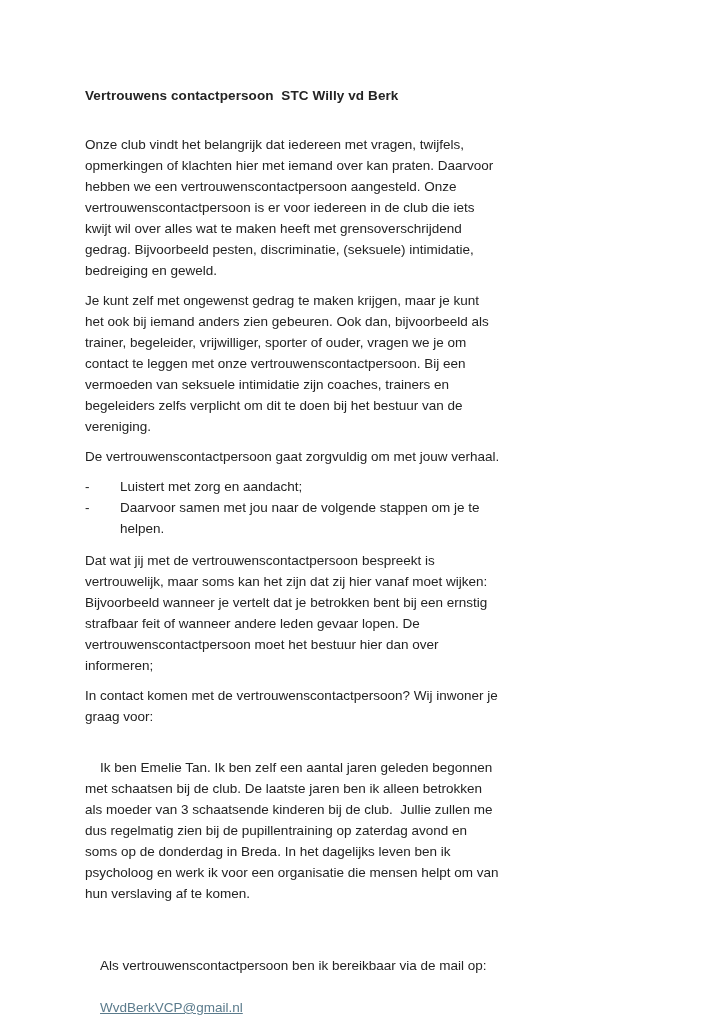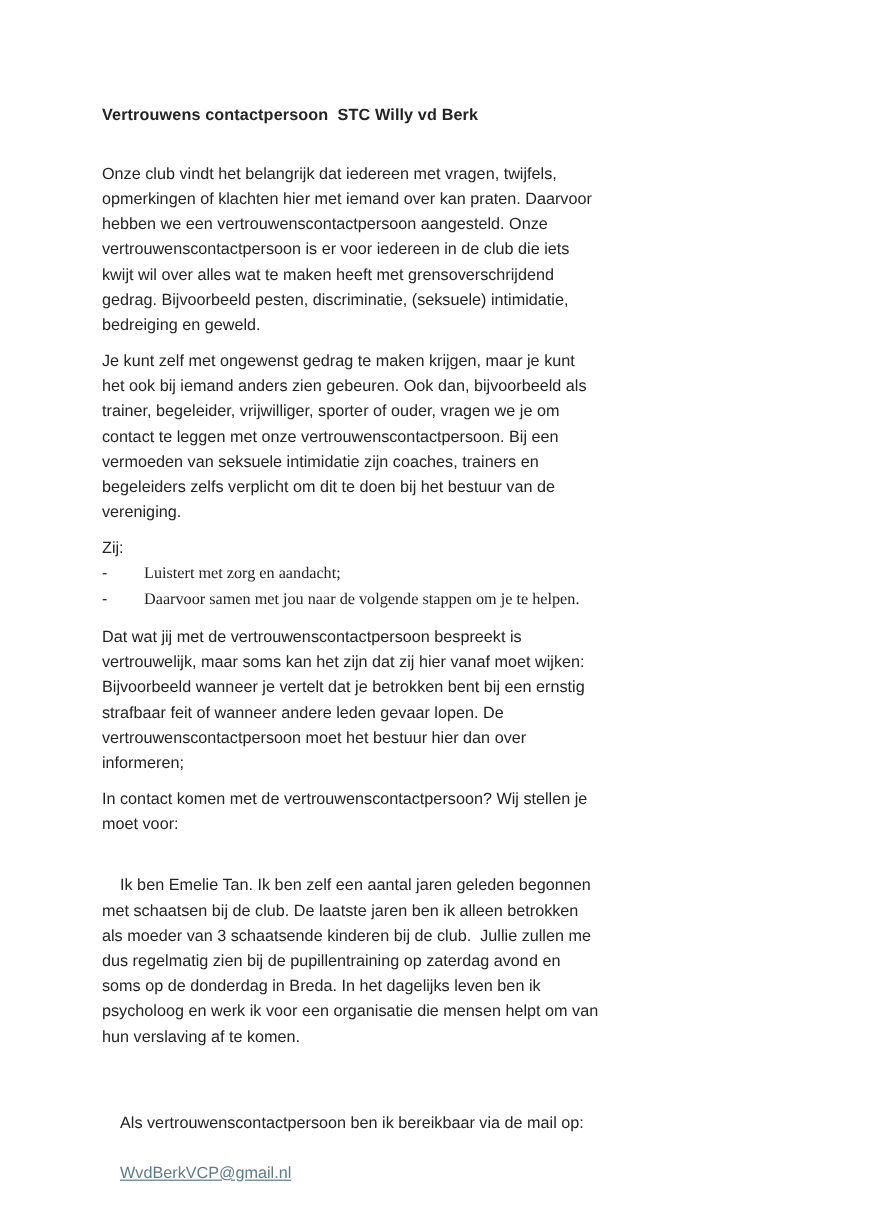--- a/index.html
+++ b/index.html
@@ -36,21 +36,20 @@
   .list-row {
     display: flex;
   }
   .list-bullet {
     width: 35px;
     flex: 0 0 35px;
   }
   .list-text {
     flex: 1;
     white-space: pre-wrap;
-    font-family: Liberation Serif, serif;
   }
   .bold-name {
     font-weight: normal;
   }
   a.email-link {
     color: #5b7b8c;
     text-decoration: underline;
     cursor: pointer;
   }
   .email-par {
@@ -61,37 +60,37 @@
 <body>
 
 <div class="page">
 
   <h1 class="doc-title" style="font-size:13.5px;">Vertrouwens contactpersoon  STC Willy vd Berk</h1>
 
   <p class="body-par">Onze club vindt het belangrijk dat iedereen met vragen, twijfels, opmerkingen of klachten hier met iemand over kan praten. Daarvoor hebben we een vertrouwenscontactpersoon aangesteld. Onze vertrouwenscontactpersoon is er voor iedereen in de club die iets kwijt wil over alles wat te maken heeft met grensoverschrijdend gedrag. Bijvoorbeeld pesten, discriminatie, (seksuele) intimidatie, bedreiging en geweld.</p>
 
   <p class="body-par">Je kunt zelf met ongewenst gedrag te maken krijgen, maar je kunt het ook bij iemand anders zien gebeuren. Ook dan, bijvoorbeeld als trainer, begeleider, vrijwilliger, sporter of ouder, vragen we je om contact te leggen met onze vertrouwenscontactpersoon. Bij een vermoeden van seksuele intimidatie zijn coaches, trainers en begeleiders zelfs verplicht om dit te doen bij het bestuur van de vereniging.</p>
 
+  <p class="body-par">De vertrouwenscontactpersoon gaat zorgvuldig om met jouw verhaal.</p>
 
   <div class="list-block">
-    <div>Zij:</div>
     <div class="list-row">
       <span class="list-bullet">-</span>
       <span class="list-text">Luistert met zorg en aandacht;</span>
     </div>
     <div class="list-row">
       <span class="list-bullet">-</span>
       <span class="list-text">Daarvoor samen met jou naar de volgende stappen om je te helpen.</span>
     </div>
   </div>
 
   <p class="body-par">Dat wat jij met de vertrouwenscontactpersoon bespreekt is vertrouwelijk, maar soms kan het zijn dat zij hier vanaf moet wijken: Bijvoorbeeld wanneer je vertelt dat je betrokken bent bij een ernstig strafbaar feit of wanneer andere leden gevaar lopen. De vertrouwenscontactpersoon moet het bestuur hier dan over informeren;</p>
 
 
-  <p class="body-par">In contact komen met de vertrouwenscontactpersoon? Wij stellen je moet voor:</p>
+  <p class="body-par">In contact komen met de vertrouwenscontactpersoon? Wij inwoner je graag voor:</p>
 
   <p class="body-par">
     <span>Ik ben </span><span class="bold-name">Emelie Tan</span><span>. Ik ben zelf een aantal jaren geleden begonnen met schaatsen bij de club. De laatste jaren ben ik alleen betrokken als moeder van 3 schaatsende kinderen bij de club.  Jullie zullen me dus regelmatig zien bij de pupillentraining op zaterdag avond en soms op de donderdag in Breda. In het dagelijks leven ben ik psycholoog en werk ik voor een organisatie die mensen helpt om van hun verslaving af te komen.</span>
   </p>
 
   <p class="body-par email-par">
     <span>Als vertrouwenscontactpersoon ben ik bereikbaar via de mail op:</span><br>
     <a class="email-link" href="#">WvdBerkVCP@gmail.nl</a>
   </p>
 

